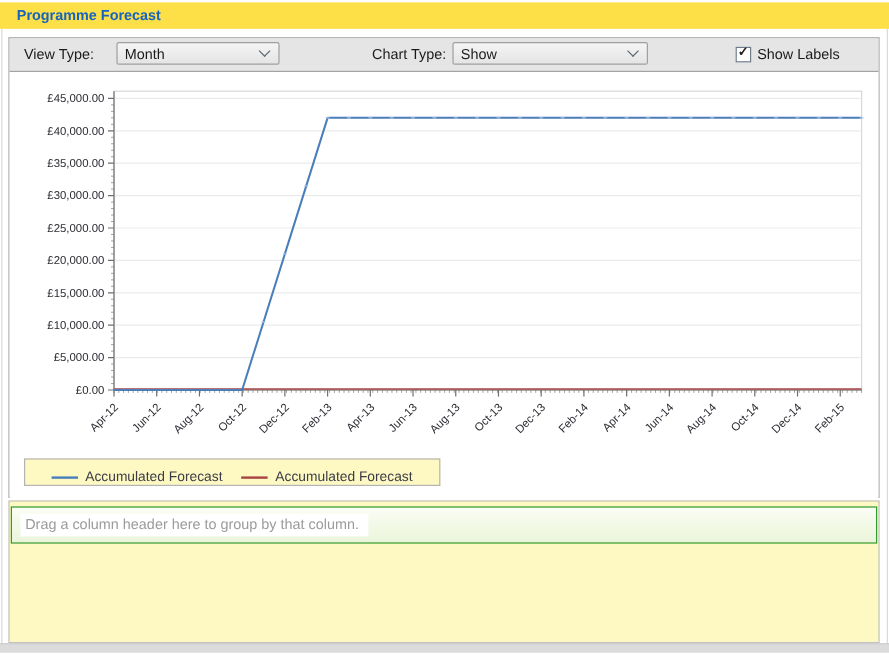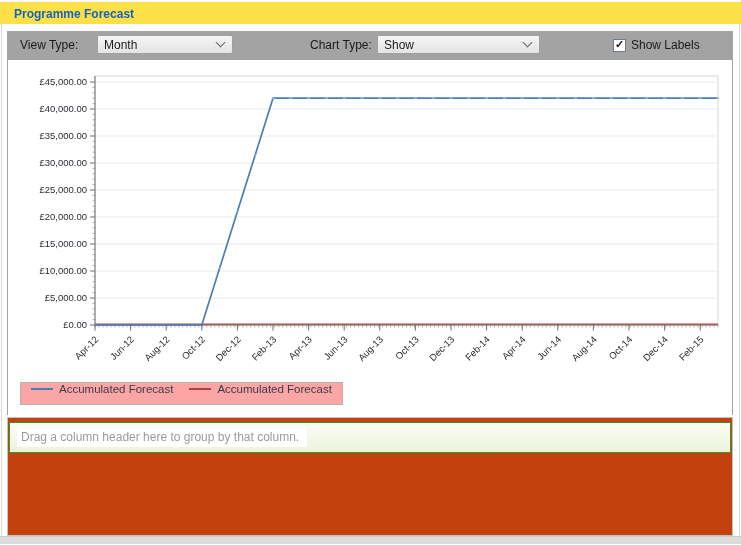--- a/index.html
+++ b/index.html
@@ -1,40 +1,40 @@
 <!DOCTYPE html>
 <html><head>
 <meta charset="utf-8">
 <style>
   html,body{margin:0;padding:0;}
   body{width:741px;height:545px;background:#ffffff;font-family:"Liberation Sans",sans-serif;position:relative;overflow:hidden;}
   .edge{position:absolute;width:1px;top:24px;height:519px;background:#d9d9d9;}
   .header-bar{position:absolute;left:0;top:2px;width:741px;height:22px;background:#fde047;line-height:22px;}
   .header-bar span{margin-left:14px;font-size:12px;font-weight:bold;color:#1563be;}
   .main-panel{position:absolute;left:7px;top:31px;width:726px;height:384px;border:1px solid #a3a3a3;background:#ffffff;box-sizing:border-box;}
-  .toolbar{position:relative;height:27px;border-bottom:1px solid #a3a3a3;background:#a3a3a3;}
+  .toolbar{position:relative;height:27px;border-bottom:1px solid #a3a3a3;background:#e5e5e5;}
   .tb-label{position:absolute;top:0;height:26px;line-height:26px;font-size:12px;color:#1a1a1a;}
   .combo{position:absolute;top:3px;height:19px;border:1px solid #a0a0a0;border-radius:2px;
          background:linear-gradient(180deg,#f5f5f5,#e4e4e4);display:flex;align-items:center;
          justify-content:space-between;font-size:12px;color:#1a1a1a;box-sizing:border-box;
          padding:0 8px 0 6px;cursor:default;}
   .chev{width:6px;height:6px;border-right:1.4px solid #5f6a73;border-bottom:1.4px solid #5f6a73;
         transform:rotate(45deg);margin-top:-4px;}
   .chk{position:absolute;top:0;height:26px;display:flex;align-items:center;font-size:12px;color:#1a1a1a;cursor:default;}
   .chk .box{width:13px;height:13px;background:#ffffff;border:1px solid #6e7c8a;box-sizing:border-box;
             display:flex;align-items:center;justify-content:center;margin-right:5px;}
   .chk .tick{font-size:11px;font-weight:bold;color:#1c1c1c;line-height:11px;margin-top:-1px;}
   .chart-wrap{position:relative;width:724px;height:355px;background:#ffffff;}
   .chart-wrap svg{position:absolute;left:0;top:0;}
-  .legend{position:absolute;left:12px;top:322px;height:21px;border:1px solid #b3b3b3;background:#fca5a5;
-          display:flex;align-items:flex-start;padding:0 10px;gap:16px;font-size:11.5px;color:#3c3c46;}
+  .legend{position:absolute;left:12px;top:322px;height:21px;border:1px solid #b3b3b3;background:#fef9c3;
+          display:flex;align-items:flex-end;padding:0 22px;gap:16px;font-size:11.5px;color:#3c3c46;}
   .legend-item{display:flex;align-items:center;white-space:nowrap;}
   .line-sample{display:inline-block;width:22px;height:2px;margin-right:6px;}
   .grid-panel{position:absolute;left:7px;top:417px;width:726px;height:119px;border:1px solid #c2c2c2;
-              background:#c2410c;box-sizing:border-box;}
+              background:#fef9c3;box-sizing:border-box;}
   .groupby{position:absolute;left:1px;top:4px;width:722px;height:31px;border:1px solid #2f9a32;
            background:linear-gradient(180deg,#fafdf4,#ebf5da);box-sizing:border-box;}
   .hint-chip{position:absolute;left:7px;top:5px;width:286px;height:19px;background:#ffffff;
              color:#9b9b9b;font-size:12px;line-height:19px;padding-left:4px;white-space:nowrap;overflow:hidden;}
   .grid-body{position:absolute;left:1px;top:37px;width:722px;height:79px;}
   .bottom-strip{position:absolute;left:0;top:536px;width:741px;height:8px;background:#dcdcdc;border-top:1px solid #cccccc;box-sizing:border-box;}
 </style>
 </head>
 <body>
 

